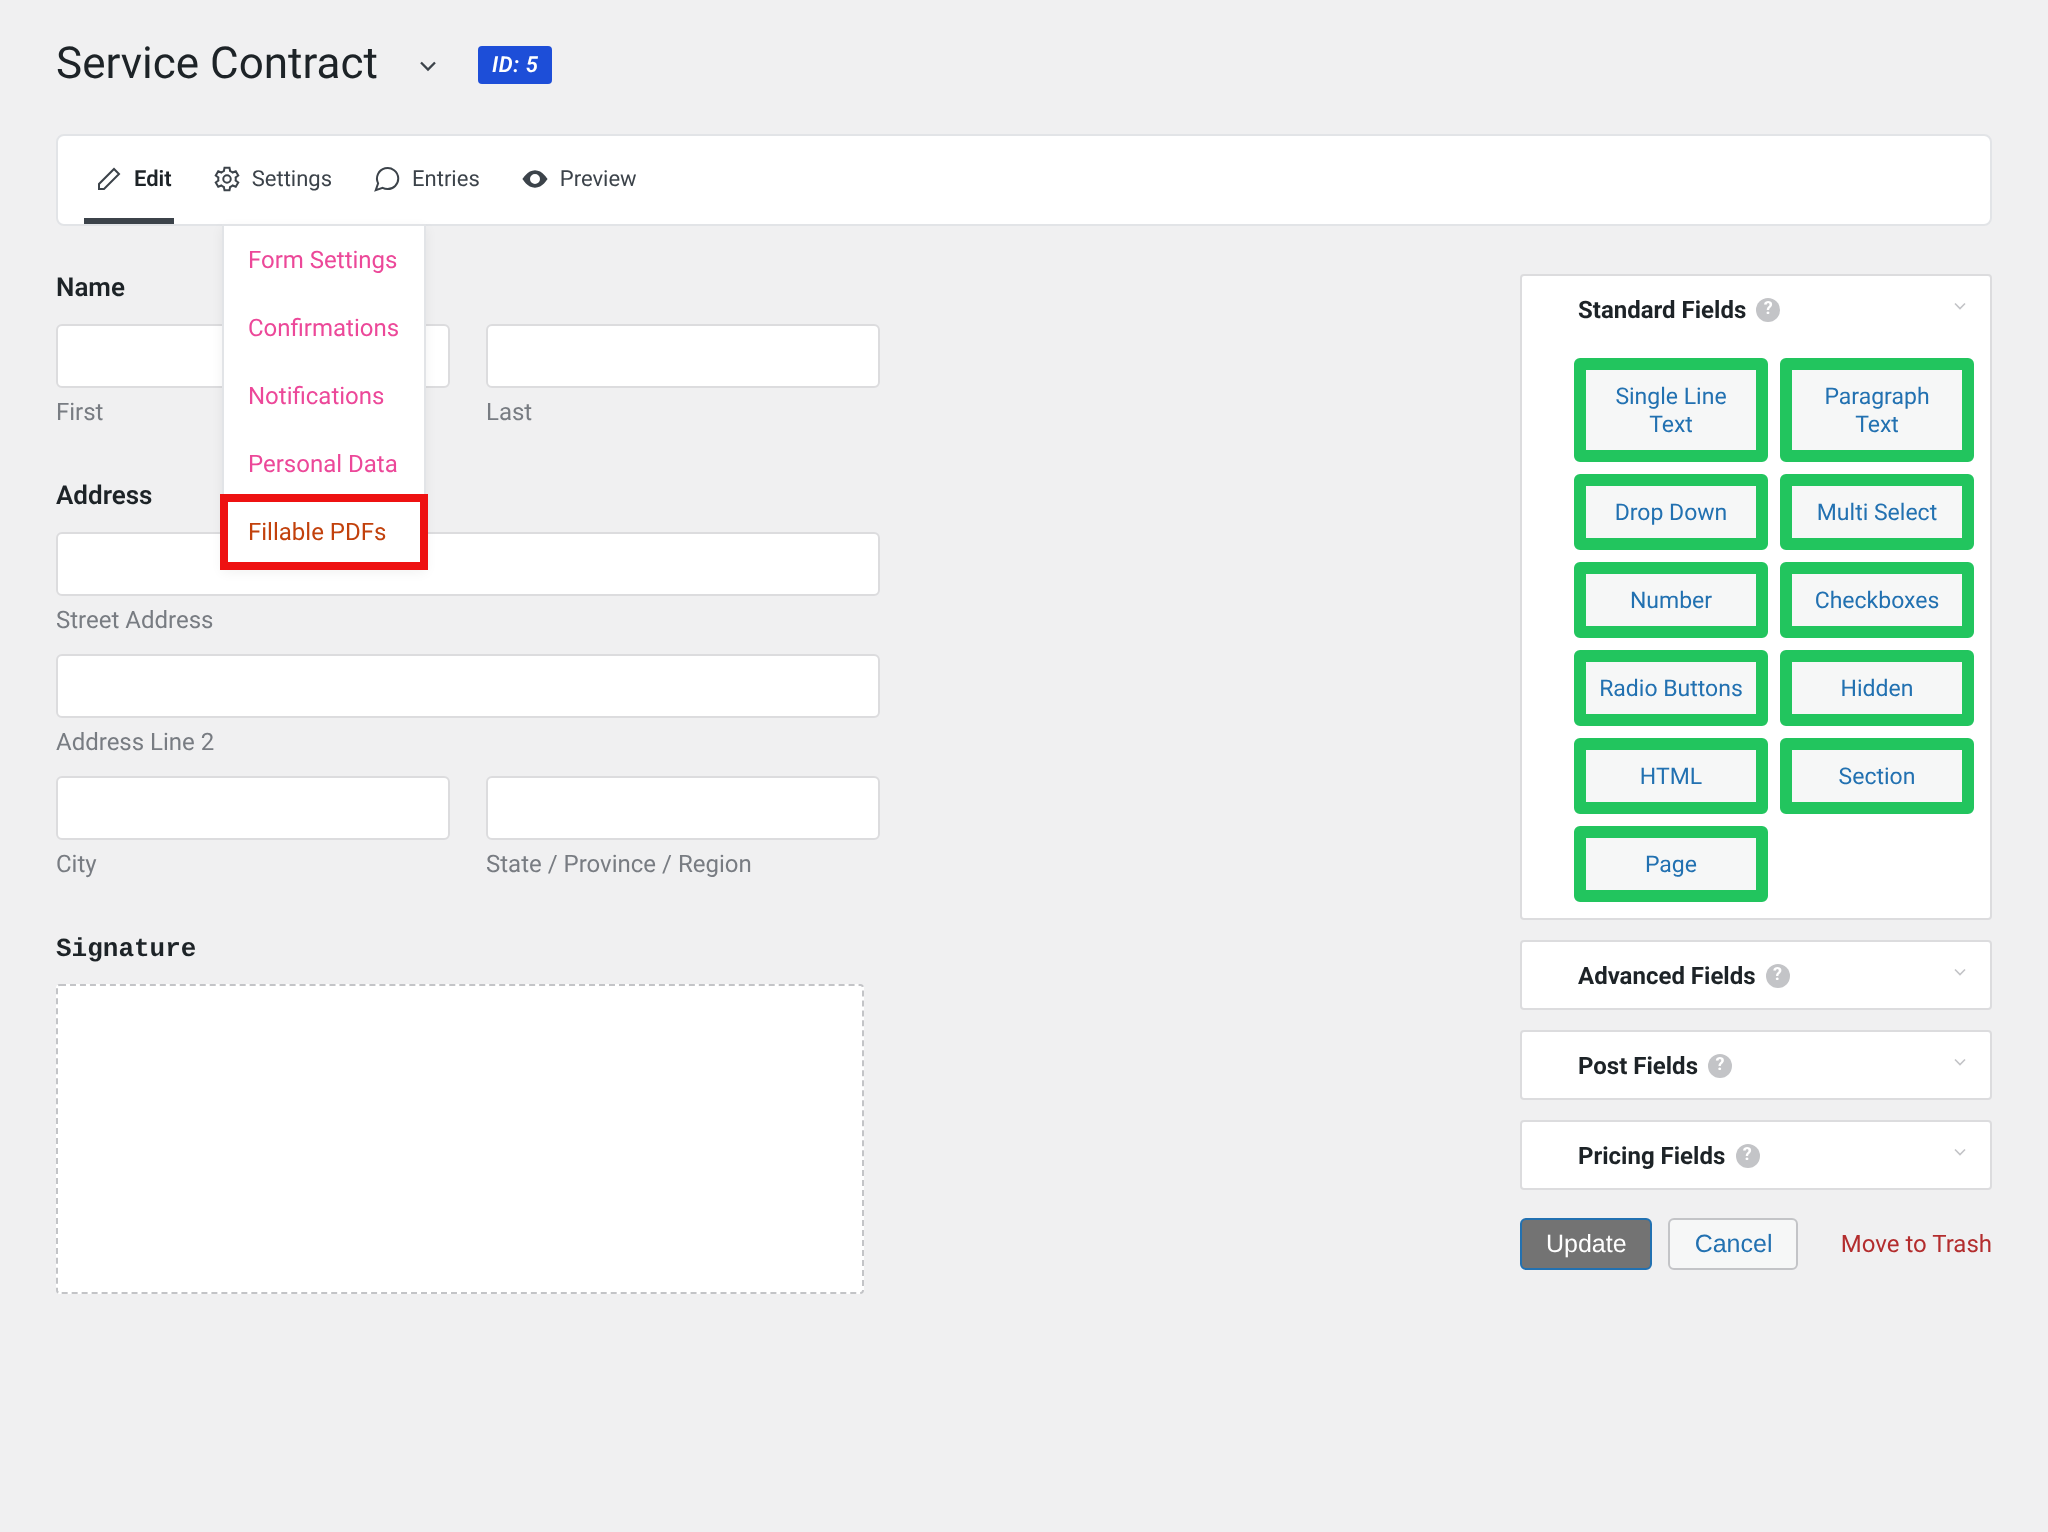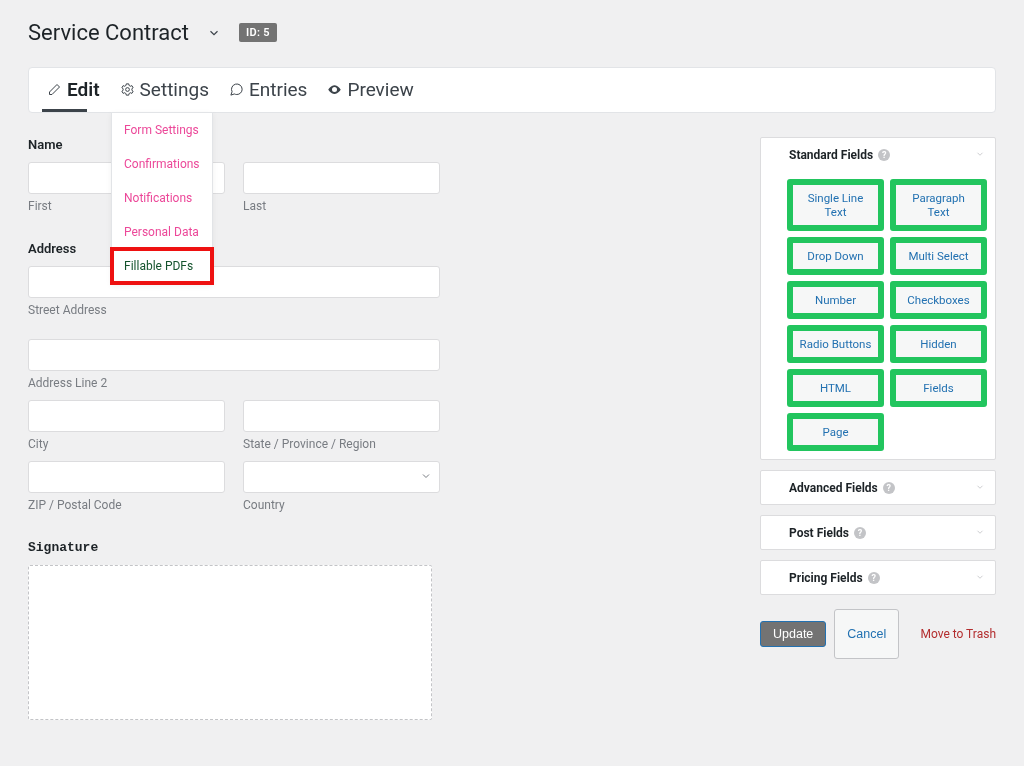--- a/index.html
+++ b/index.html
@@ -2,31 +2,31 @@
 <html><head>
 <meta charset="utf-8">
 <style>
 * { box-sizing: border-box; margin: 0; padding: 0; }
 body { font-family: -apple-system, BlinkMacSystemFont, "Segoe UI", Roboto, Helvetica, Arial, sans-serif; background: #f0f0f1; color: #3c434a; font-size: 13px; }
 .page { padding: 20px 28px; width: 1024px; }
 .header-row { display: flex; align-items: center; gap: 18px; margin-bottom: 22px; }
 .title { font-size: 22px; font-weight: 400; color: #1d2327; }
 .chevron { width: 14px; height: 14px; display: inline-block; }
 .chevron svg { width: 14px; height: 14px; stroke: #3c434a; fill: none; stroke-width: 2; }
-.id-badge { background: #737373; color: #fff; font-size: 11px; font-weight: 600; padding: 3px 7px; border-radius: 2px; letter-spacing: 0.3px; }
+.id-badge { background: #1d4ed8; color: #fff; font-size: 11px; font-weight: 600; padding: 3px 7px; border-radius: 2px; letter-spacing: 0.3px; font-style: italic; }
 .toolbar-wrap { background: #fff; border: 1px solid #e2e4e7; border-radius: 4px; position: relative; }
 .toolbar { display: flex; align-items: center; padding: 0 8px; height: 44px; border-bottom: 1px solid transparent; }
-.toolbar-item { display: flex; align-items: center; gap: 5px; padding: 0 10px; height: 44px; color: #3c434a; cursor: pointer; font-size: 19px; }
+.toolbar-item { display: flex; align-items: center; gap: 5px; padding: 0 10px; height: 44px; color: #3c434a; cursor: pointer; font-size: 11px; }
 .toolbar-item.active { font-weight: 600; color: #1d2327; }
 .toolbar-item.active::after { content:""; position:absolute; bottom:0; height:3px; background:#3c434a; left:13px; width:45px; }
 .toolbar-item svg { width: 15px; height: 15px; stroke: #3c434a; fill: none; stroke-width: 1.6; }
 .toolbar-item.preview svg { fill:#3c434a; stroke:none; }
 .dropdown { position: absolute; top: 44px; left: 82px; width: 102px; background: #fff; border: 1px solid #e2e4e7; box-shadow: 0 2px 6px rgba(0,0,0,.06); z-index: 5; }
 .dropdown-item { padding: 10px 12px; font-size: 12px; color: #ec4899; cursor: pointer; }
-.dropdown-item.highlight { outline: 4px solid #e11; outline-offset: -2px; color: #14532d; }
+.dropdown-item.highlight { outline: 4px solid #e11; outline-offset: -2px; color: #c2410c; }
 .body-row { display: flex; gap: 2px; margin-top: 24px; align-items: flex-start; }
 .form-col { flex: 1; min-width: 0; }
 .side-col { width: 236px; flex-shrink: 0; }
 .field-block { margin-bottom: 28px; }
 .field-label { font-weight: 600; font-size: 13px; color: #1d2327; margin-bottom: 10px; display:block; }
 .col { flex: 1; }
 .text-input { width: 100%; height: 32px; background: #fff; border: 1px solid #dcdcde; border-radius: 3px; padding: 0 8px; font-size: 13px; }
 .select-input { width: 100%; height: 32px; background: #fff; border: 1px solid #dcdcde; border-radius: 3px; padding: 0 8px; font-size: 13px; appearance: none; -webkit-appearance: none; position: relative; }
 .sel-wrap { position: relative; }
 .sel-chevron { position: absolute; right: 8px; top: 9px; pointer-events: none; }
@@ -36,21 +36,21 @@
 .panel { background: #fff; border: 1px solid #dcdcde; border-radius: 2px; margin-bottom: 10px; padding-left: 18px; }
 .panel-header { display:flex; align-items:center; justify-content:space-between; padding: 9px 10px; cursor: pointer; }
 .panel-title { font-weight: 700; font-size: 12px; color: #1d2327; display:flex; align-items:center; gap:5px; }
 .help-ic { width:12px;height:12px;border-radius:50%;background:#c3c4c7;display:inline-flex;align-items:center;justify-content:center;color:#fff;font-size:9px;font-weight:700; }
 .panel-caret svg { width:10px;height:10px;stroke:#c3c4c7;fill:none;stroke-width:2; }
 .panel-body { padding: 8px; }
 .field-grid { display: grid; grid-template-columns: 1fr 1fr; gap: 6px; }
 .field-btn { background: #f6f7f7; border: 6px solid #22c55e; border-radius: 3px; padding: 6px 4px; font-size: 11.5px; color: #2271b1; text-align: center; cursor: pointer; }
 .action-row { display:flex; align-items:center; gap:8px; margin-top: 14px; }
 .btn-primary { background:#737373; border:1px solid #2271b1; color:#fff; padding:5px 12px; border-radius:3px; font-size:12.5px; cursor:pointer; }
-.btn-secondary { background:#f6f7f7; border:1px solid #c3c4c7; color:#2271b1; padding:17px 12px; border-radius:3px; font-size:12.5px; cursor:pointer; }
+.btn-secondary { background:#f6f7f7; border:1px solid #c3c4c7; color:#2271b1; padding:5px 12px; border-radius:3px; font-size:12.5px; cursor:pointer; }
 .trash-link { margin-left:auto; color:#b32d2e; font-size:12px; cursor:pointer; }
 .two-col-inputs { display:flex; gap:18px; max-width: 412px; }
 .wide-input { max-width: 412px; }
 </style>
 </head>
 <body>
 
 <div class="page">
 
 <div class="header-row">
@@ -118,47 +118,32 @@
       </div>
     </div>
   </div>
 
   <div class="field-block">
     <span class="field-label">Address</span>
     <div class="wide-input">
       <input class="text-input" style="">
       <span class="sub-label">Street Address</span>
     </div>
-    <div class="wide-input" style="margin-top:22px;">
+    <div class="wide-input" style="margin-top:10px;">
       <input class="text-input" style="">
       <span class="sub-label">Address Line 2</span>
     </div>
     <div class="two-col-inputs" style="margin-top:10px;">
       <div class="col">
         <input class="text-input" style="">
         <span class="sub-label">City</span>
       </div>
       <div class="col">
         <input class="text-input" style="">
         <span class="sub-label">State / Province / Region</span>
-      </div>
-    </div>
-    <div class="two-col-inputs" style="margin-top:10px;">
-      <div class="col">
-        <input class="text-input" style="">
-        <span class="sub-label">ZIP / Postal Code</span>
-      </div>
-      <div class="col">
-        <div class="sel-wrap">
-          <select class="select-input"><option></option></select>
-          <span class="sel-chevron"><svg viewBox="0 0 24 24">
-                    <polyline points="6 9 12 15 18 9"></polyline>
-                  </svg></span>
-        </div>
-        <span class="sub-label">Country</span>
       </div>
     </div>
   </div>
 
   <div class="field-block" style="margin-top:22px;font-family:Liberation Mono, monospace;">
     <span class="field-label">Signature</span>
     <div class="sig-box"></div>
   </div>
 
 </div>
@@ -179,21 +164,21 @@
       <div class="field-grid">
         <div class="field-btn">Single Line Text</div>
         <div class="field-btn">Paragraph Text</div>
         <div class="field-btn">Drop Down</div>
         <div class="field-btn">Multi Select</div>
         <div class="field-btn">Number</div>
         <div class="field-btn">Checkboxes</div>
         <div class="field-btn">Radio Buttons</div>
         <div class="field-btn">Hidden</div>
         <div class="field-btn">HTML</div>
-        <div class="field-btn">Fields</div>
+        <div class="field-btn">Section</div>
         <div class="field-btn">Page</div>
       </div>
     </div>
   </div>
 
   <div class="panel">
     <div class="panel-header">
       <span class="panel-title">
               <span>Advanced Fields</span>
               <span class="help-ic">?</span>

